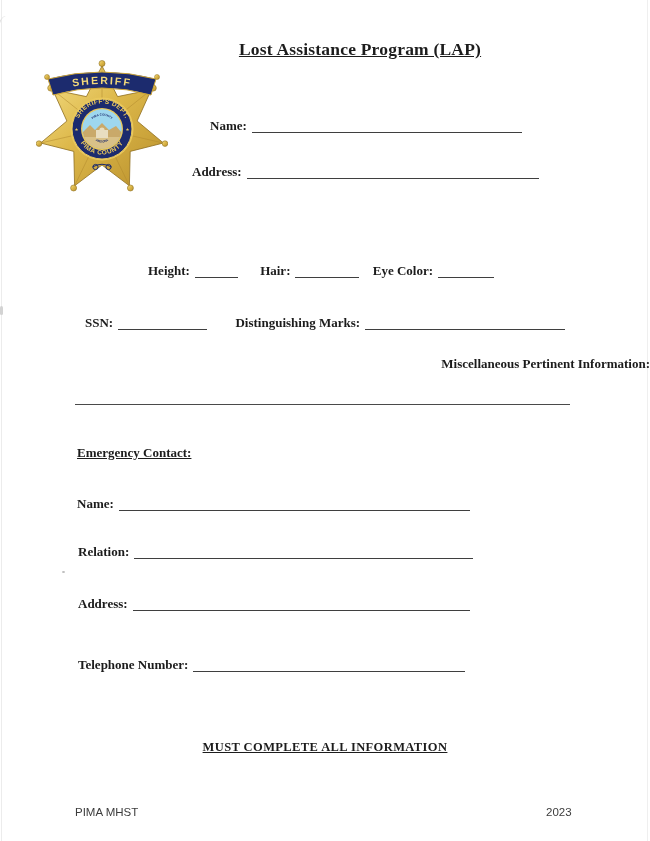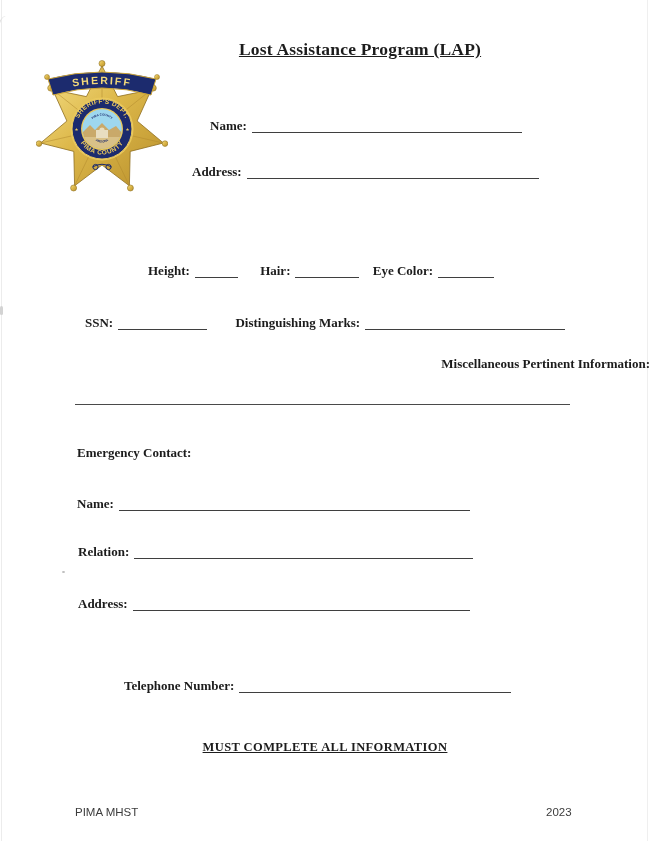--- a/index.html
+++ b/index.html
@@ -35,20 +35,21 @@
   .center-head {
     position:absolute; left:0; top:356px; width:650px; text-align:right;
     font-size:13px; font-weight:bold;
   }
   .misc-line {
     position:absolute; left:75px; top:391px; width:495px; height:13px;
     border-bottom:1.4px solid #4a4a4a;
   }
   .ec-heading {
     position:absolute; left:77px; top:445px; font-size:13px; font-weight:bold;
+    text-decoration:underline;
   }
   .notice {
     position:absolute; left:0; top:740px; width:650px; text-align:center;
     font-size:12.5px; font-weight:bold; text-decoration:underline; letter-spacing:.4px;
   }
   .footer-left, .footer-right {
     position:absolute; top:806px; font-family:"Liberation Sans", sans-serif;
     font-size:11.5px; color:#3c3c3c; font-weight:normal;
   }
   .footer-left  { left:75px; }
@@ -191,21 +192,21 @@
   </div>
 
   <div class="row" style="left:78px; top:544px;">
     <span>Relation:</span><span class="line" style="width:339px;"></span>
   </div>
 
   <div class="row" style="left:78px; top:596px;">
     <span>Address:</span><span class="line" style="width:337px;"></span>
   </div>
 
-  <div class="row" style="left:78px; top:678px;margin-left:46px;">
+  <div class="row" style="left:78px; top:657px;">
     <span>Telephone Number:</span><span class="line" style="width:272px;"></span>
   </div>
 
   <div class="notice">MUST COMPLETE ALL INFORMATION</div>
 
   <div class="footer-left">PIMA MHST</div>
   <div class="footer-right">2023</div>
 
 </div>
 

